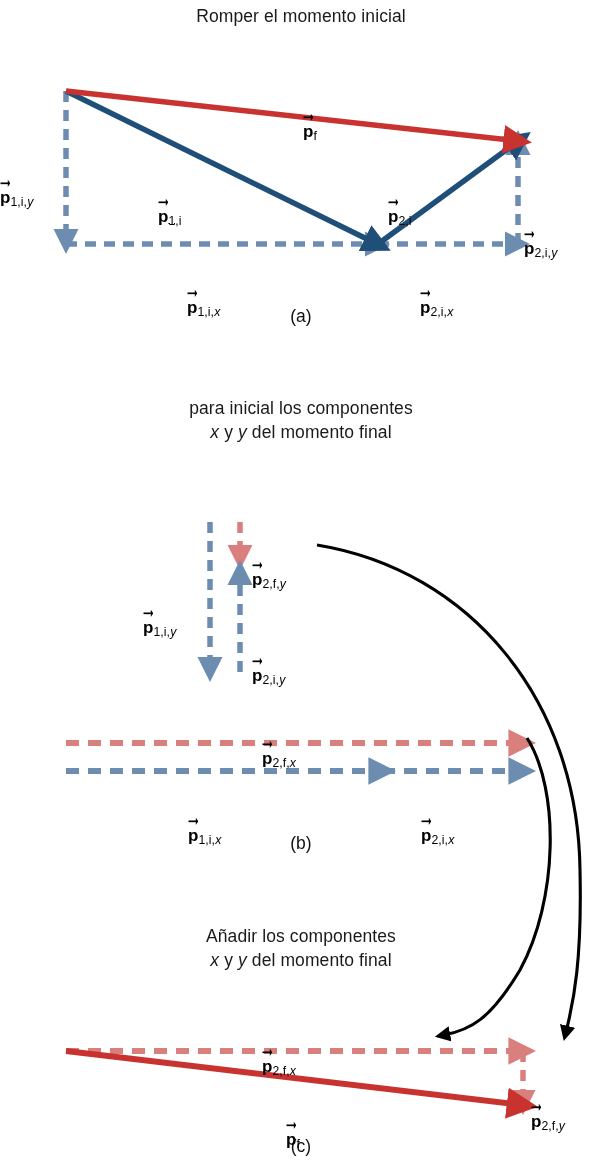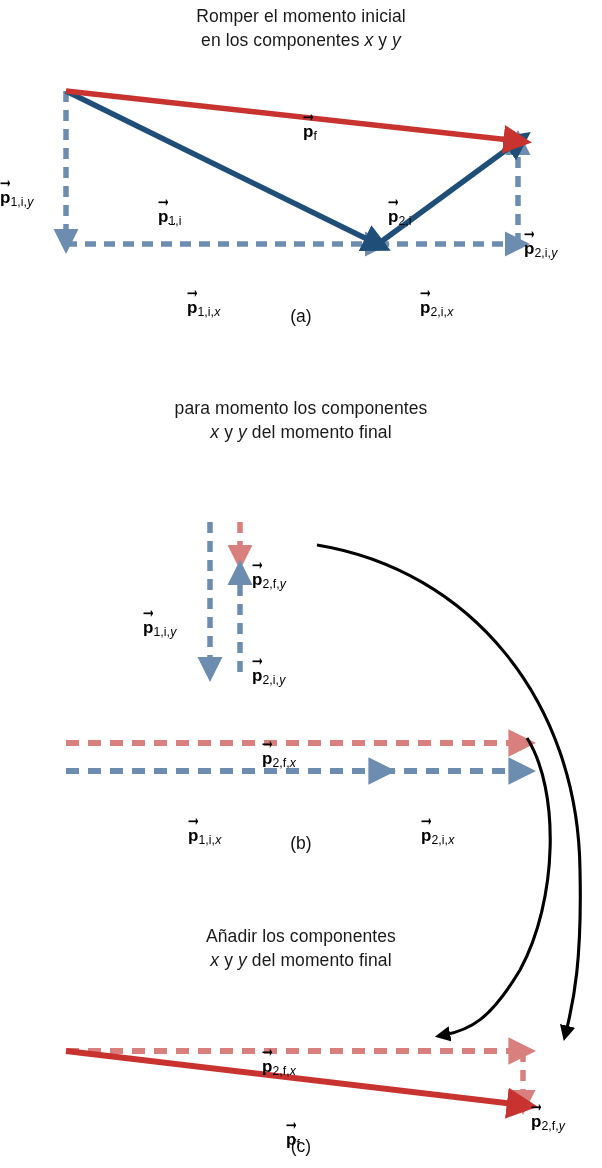--- a/index.html
+++ b/index.html
@@ -74,27 +74,24 @@
   #letter-b { top: 833px; }
   #letter-c { top: 1136px; }
 </style>
 </head>
 <body>
 
 <div id="figure">
 
   <div class="caption" id="title-a">
     <div>Romper el momento inicial</div>
-    <div>
-      <span>en los componentes </span><span class="it">x</span><span> y </span><span class="it">y</span>
-    </div>
   </div>
 
   <div class="caption" id="title-b">
-    <div>para momento los componentes</div>
+    <div>para inicial los componentes</div>
     <div>
       <span class="it">x</span><span> y </span><span class="it">y</span><span> del momento final</span>
     </div>
   </div>
 
   <div class="caption" id="title-c">
     <div>Añadir los componentes</div>
     <div>
       <span class="it">x</span><span> y </span><span class="it">y</span><span> del momento final</span>
     </div>

